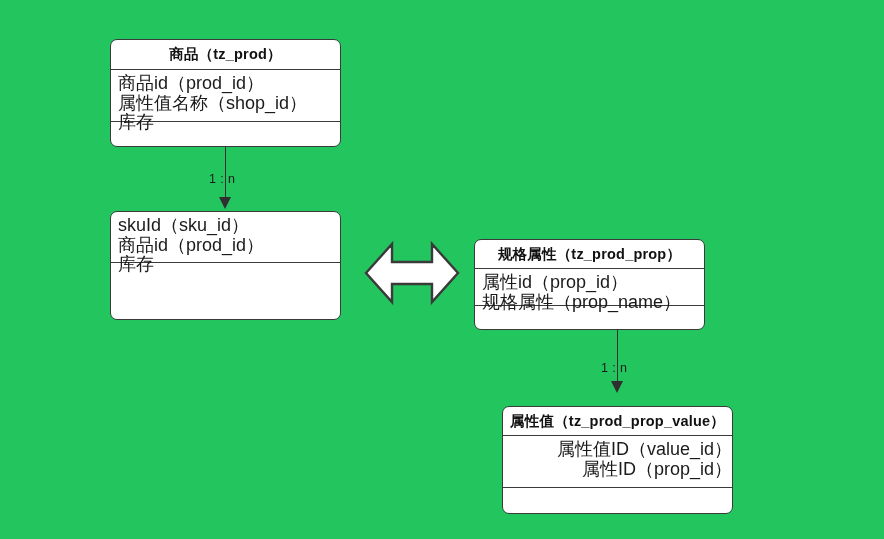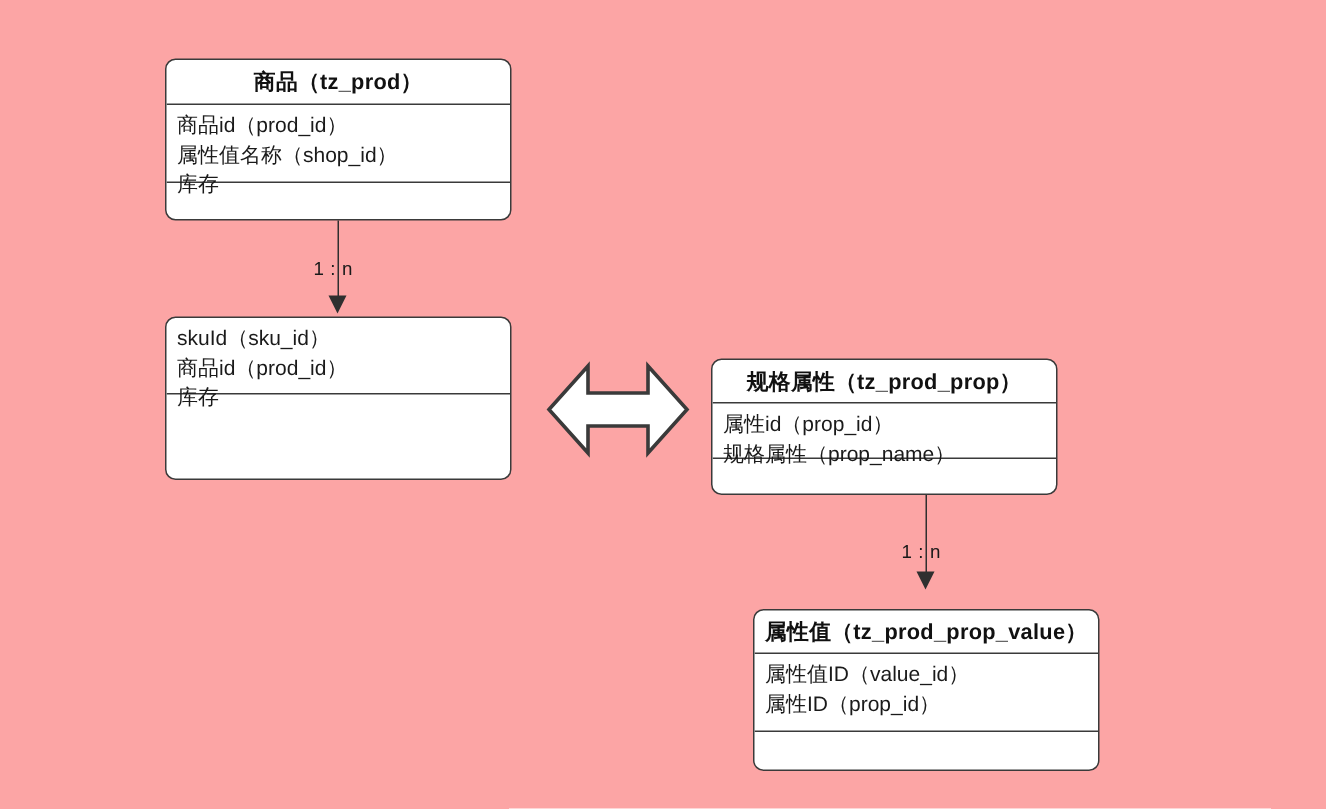--- a/index.html
+++ b/index.html
@@ -15,21 +15,21 @@
     font-family: "Liberation Sans", "DejaVu Sans", sans-serif;
     color: #1a1a1a;
   }
 
   #canvas {
     position: absolute;
     left: 0;
     top: 0;
     width: 884px;
     height: 539px;
-    background: #fca5a5;
+    background: #22c55e;
   }
 
   
   .entity {
     position: absolute;
     box-sizing: border-box;
     border: 1.6px solid #3a3a3a;
     border-radius: 7px;
     background: #ffffff;
     display: flex;
@@ -51,21 +51,21 @@
   }
   .entity-attrs {
     box-sizing: border-box;
     border-bottom: 1.6px solid #3a3a3a;
     padding: 4px 0 5px 7px;
     display: flex;
     flex-direction: column;
     justify-content: flex-start;
   }
   .attr-row {
-    font-size: 14px;
+    font-size: 18px;
     line-height: 19.5px;
     color: #1a1a1a;
     white-space: nowrap;
   }
   .entity-footer {
     flex: 1 1 auto;
     min-height: 10px;
   }
 
   
@@ -76,21 +76,21 @@
   #box-sku         { left: 110px; top: 211px; width: 231px; height: 109px; }
   #box-sku .entity-header  { height: 30px; }
   #box-sku .entity-attrs   { height: 51px; }
 
   #box-prop        { left: 474px; top: 239px; width: 231px; height: 91px; }
   #box-prop .entity-header { height: 29px; }
   #box-prop .entity-attrs  { height: 37px; }
 
   #box-prop-value  { left: 502px; top: 406px; width: 231px; height: 108px; }
   #box-prop-value .entity-header { height: 29px; }
-  #box-prop-value .entity-attrs  { height: 52px; }
+  #box-prop-value .entity-attrs  { height: 52px; align-items: flex-end; }
 
   
   .connector {
     position: absolute;
   }
   .conn-line {
     position: absolute;
     width: 0;
     border-left: 1.6px solid #2f2f2f;
   }

